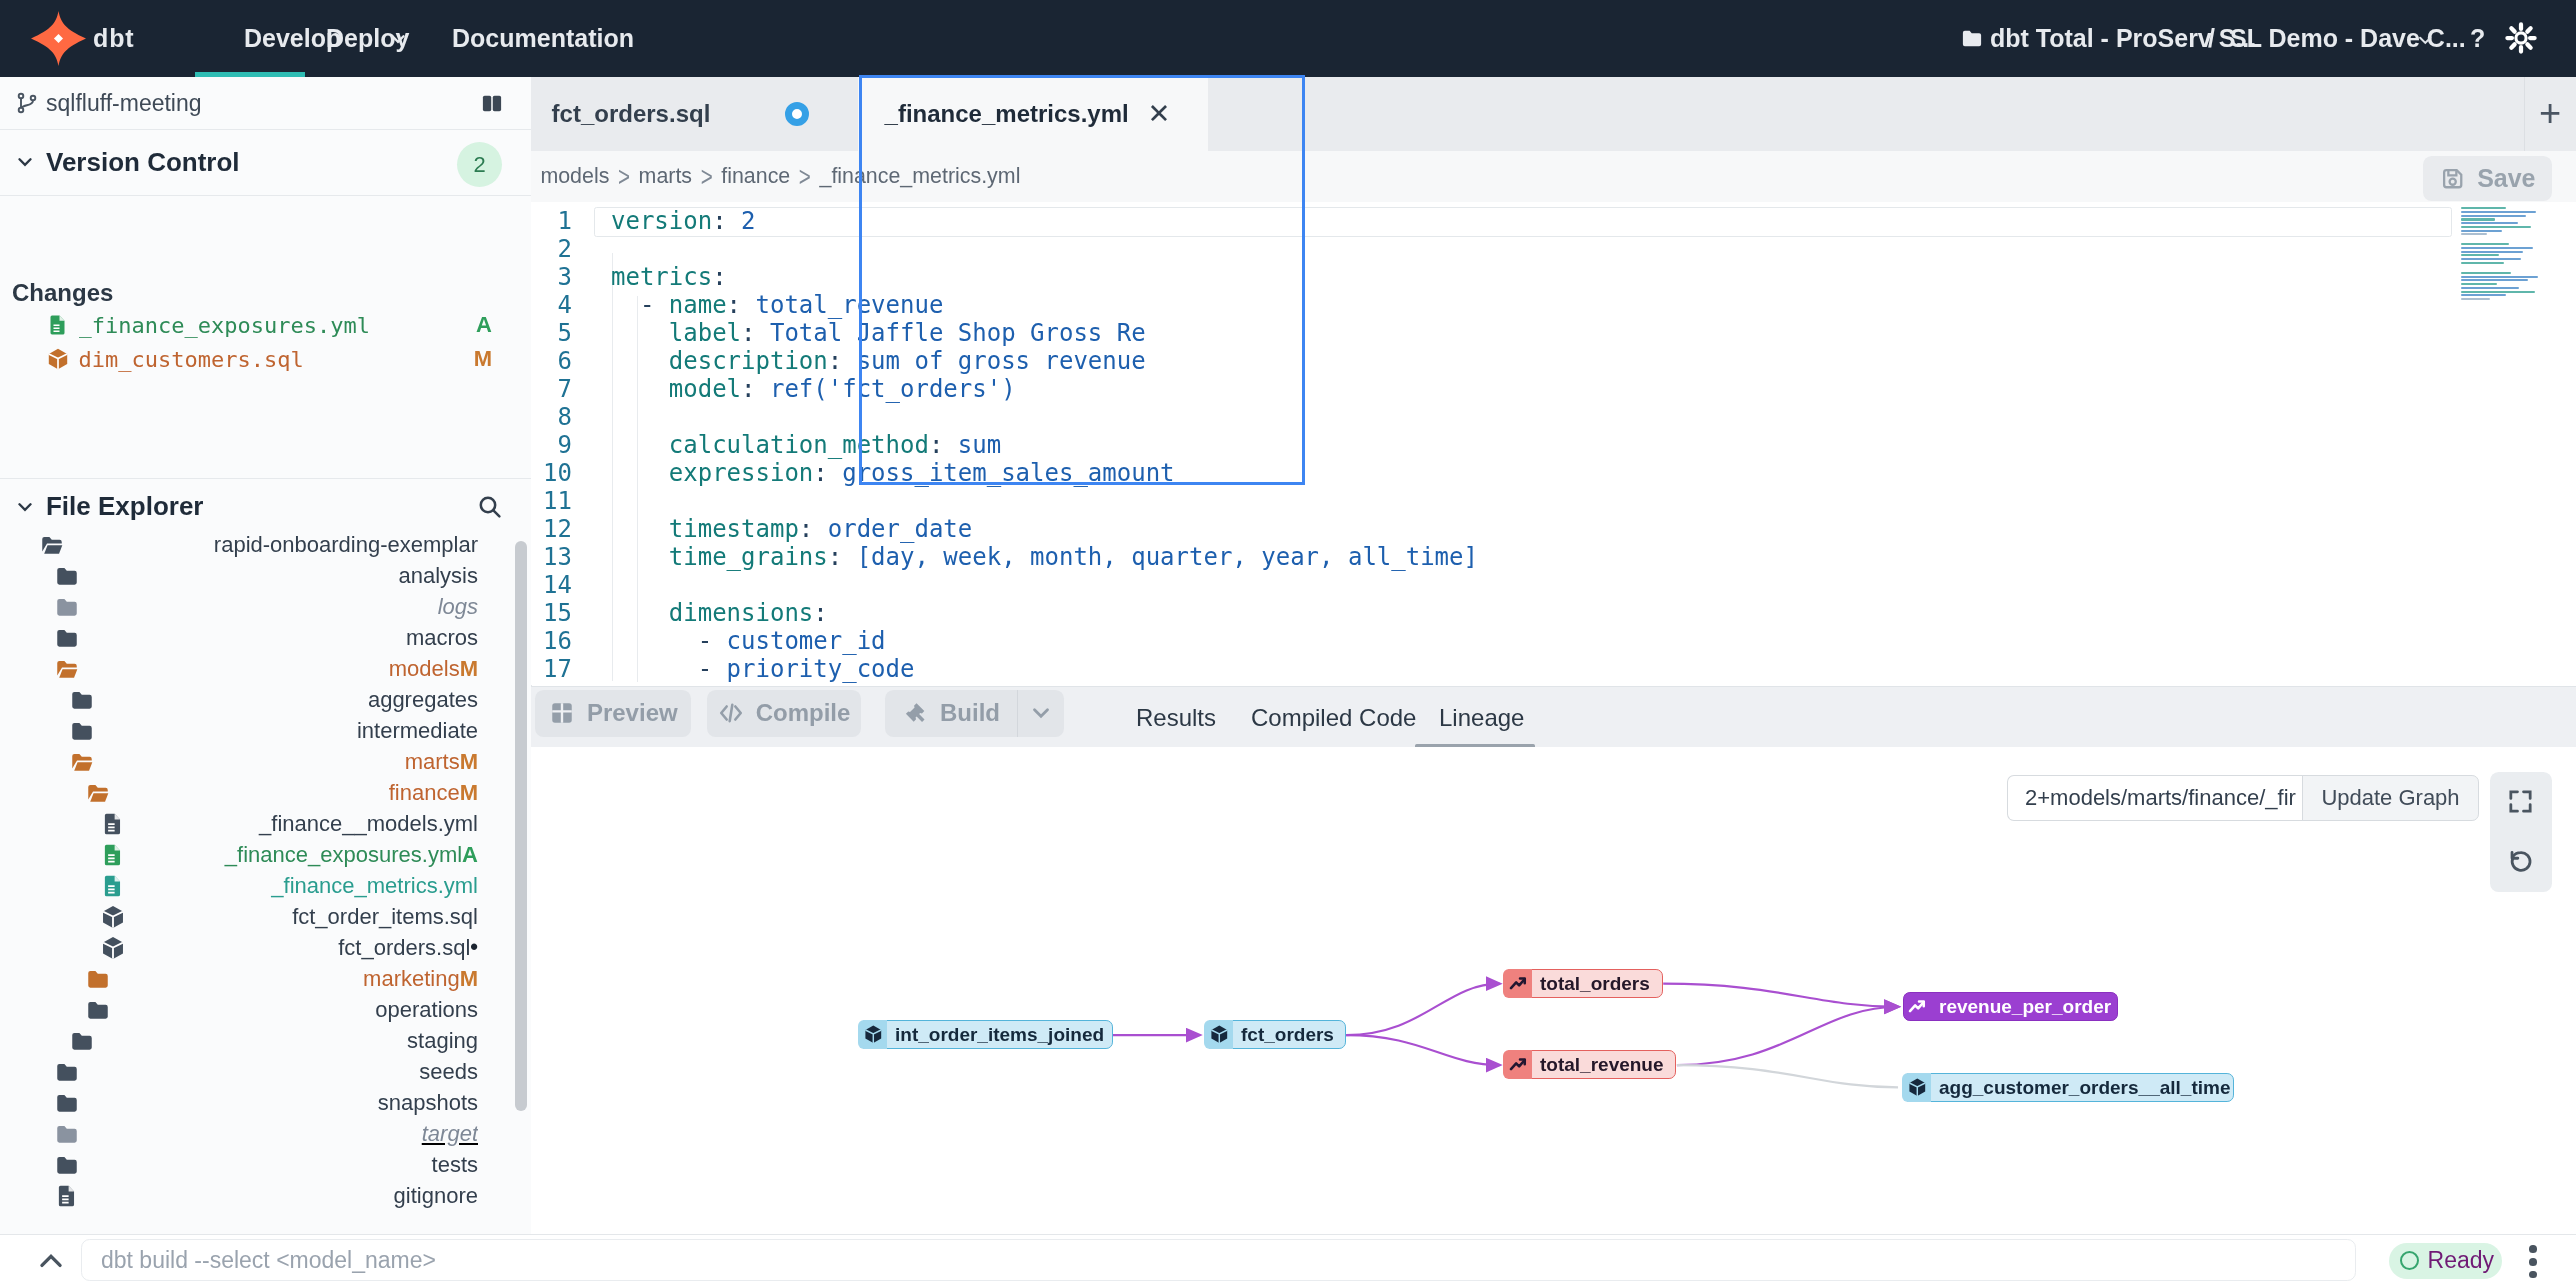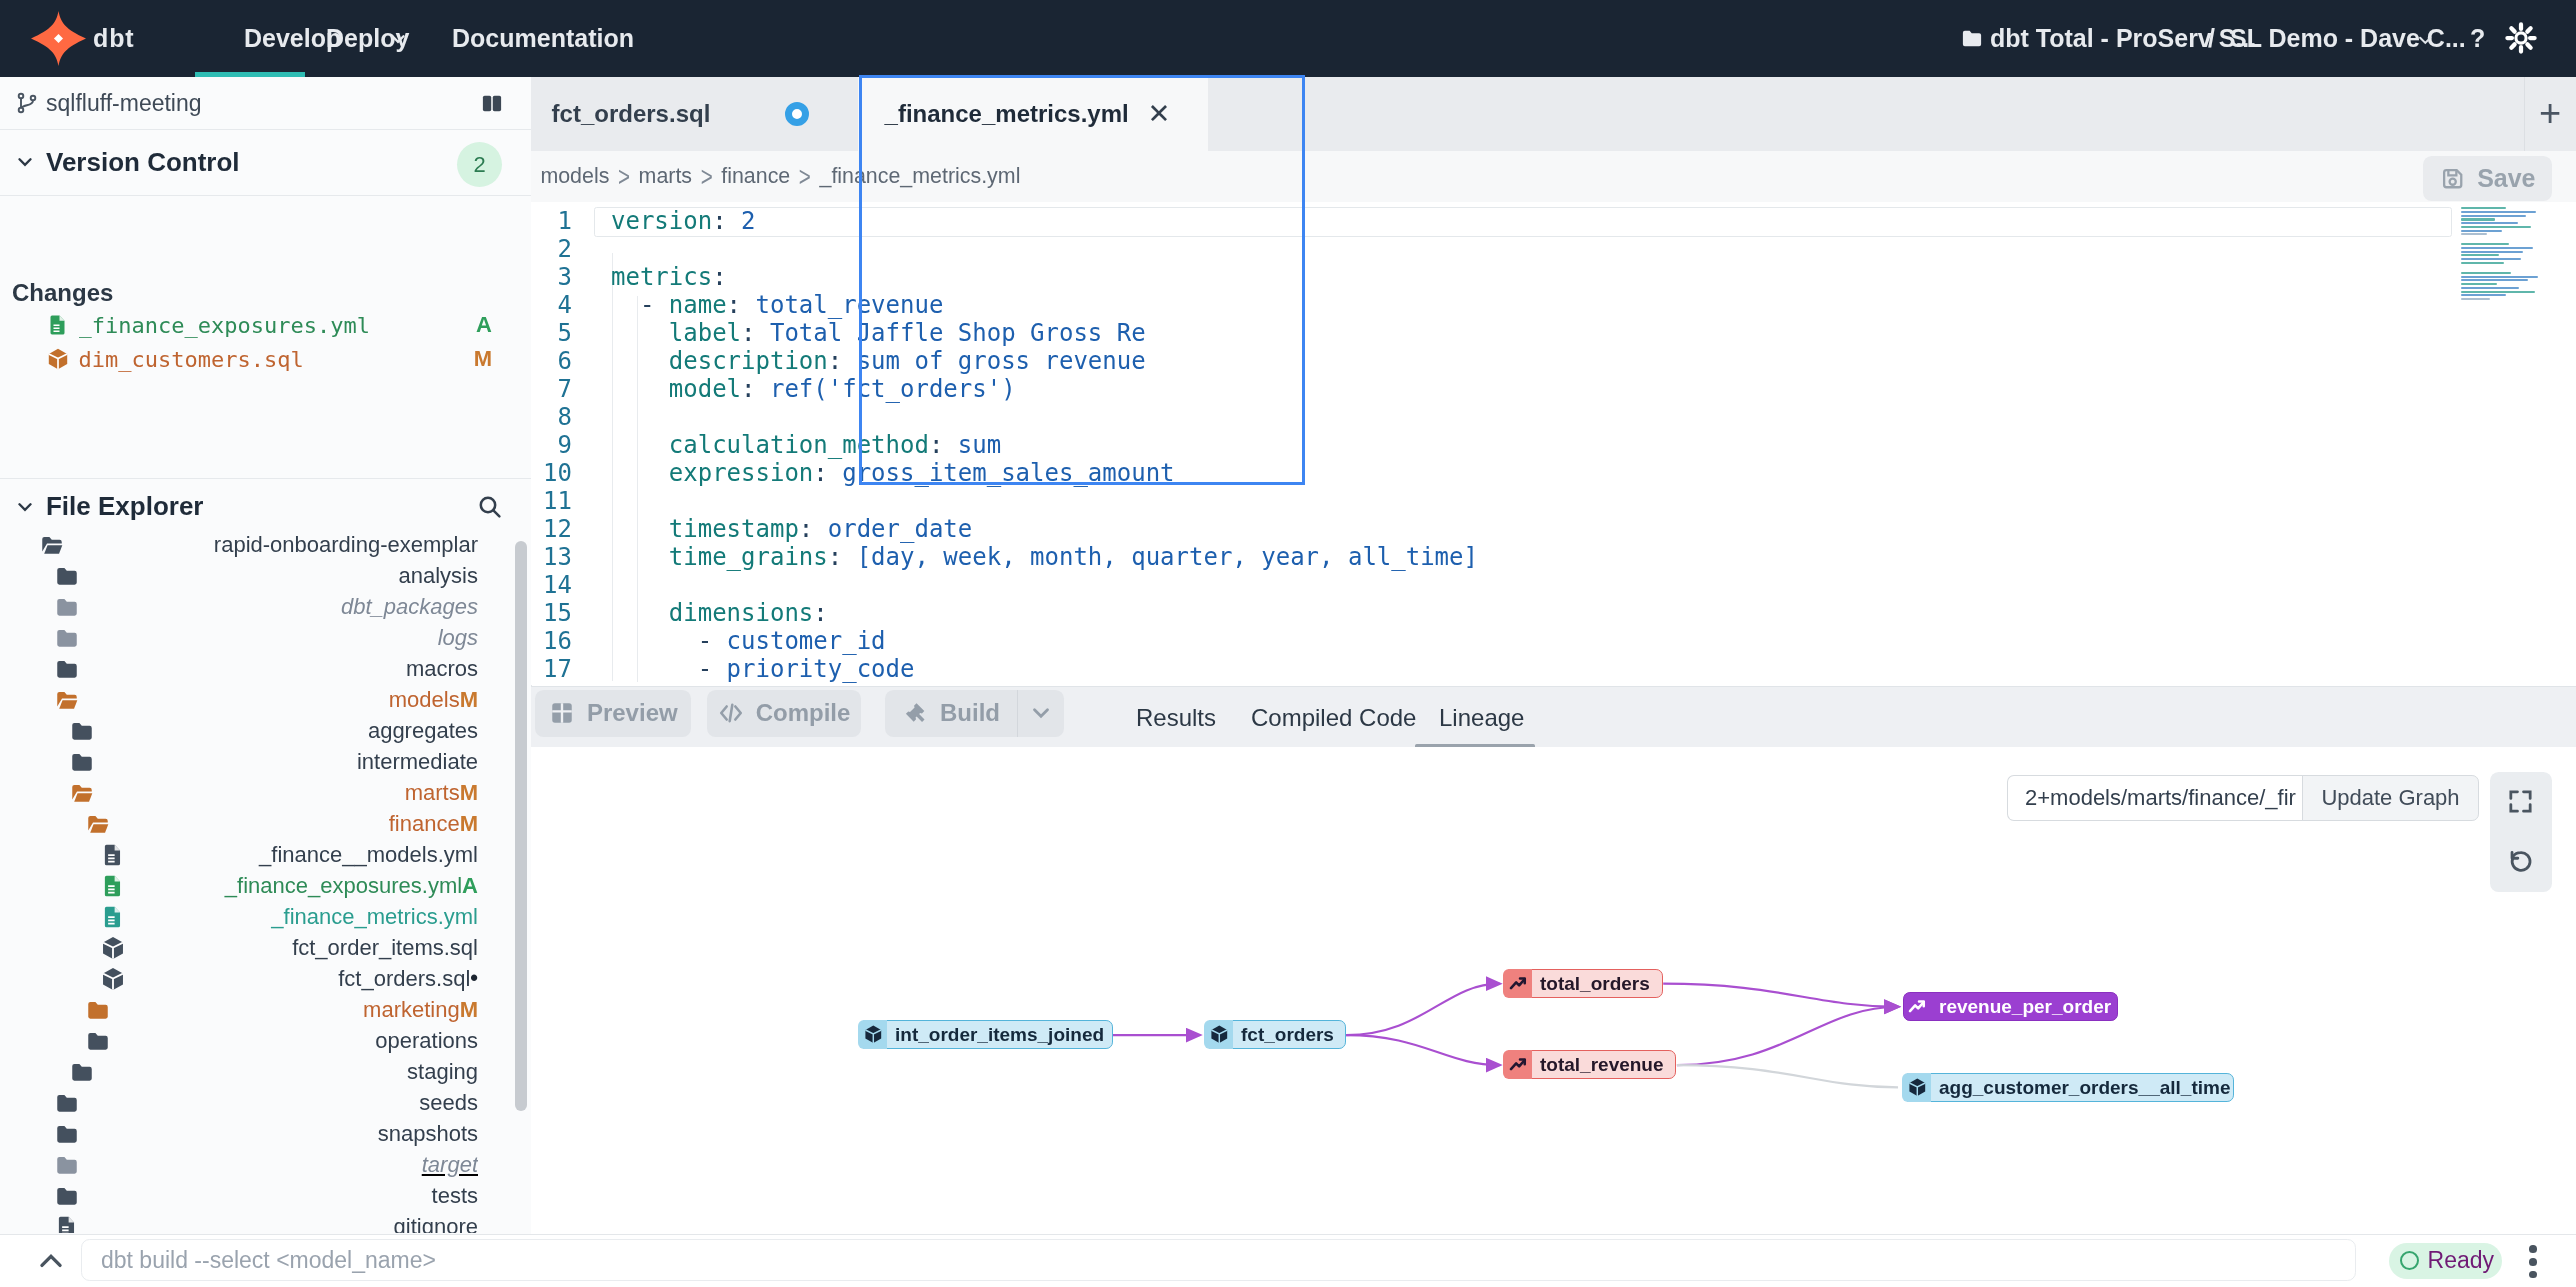--- a/index.html
+++ b/index.html
@@ -249,28 +249,20 @@
           </span>
           <span class="tl t-dark">rapid-onboarding-exemplar</span>
         </div>
         <div class="tr-row" style="padding-left: 54px; gap: 28px;">
           <span class="ti">
             <svg viewBox="0 0 24 24" fill="#44505e">
               <path d="M3 6.5A2 2 0 0 1 5 4.5h4.6l2.2 2.7H19a2 2 0 0 1 2 2V18a2 2 0 0 1-2 2H5a2 2 0 0 1-2-2z"></path>
             </svg>
           </span>
           <span class="tl t-dark">analysis</span>
-        </div>
-        <div class="tr-row" style="padding-left: 54px;">
-          <span class="ti">
-            <svg viewBox="0 0 24 24" fill="#8a93a0">
-              <path d="M3 6.5A2 2 0 0 1 5 4.5h4.6l2.2 2.7H19a2 2 0 0 1 2 2V18a2 2 0 0 1-2 2H5a2 2 0 0 1-2-2z"></path>
-            </svg>
-          </span>
-          <span class="tl t-muted">dbt_packages</span>
         </div>
         <div class="tr-row" style="padding-left: 54px;">
           <span class="ti">
             <svg viewBox="0 0 24 24" fill="#8a93a0">
               <path d="M3 6.5A2 2 0 0 1 5 4.5h4.6l2.2 2.7H19a2 2 0 0 1 2 2V18a2 2 0 0 1-2 2H5a2 2 0 0 1-2-2z"></path>
             </svg>
           </span>
           <span class="tl t-muted">logs</span>
         </div>
         <div class="tr-row" style="padding-left: 54px;">

